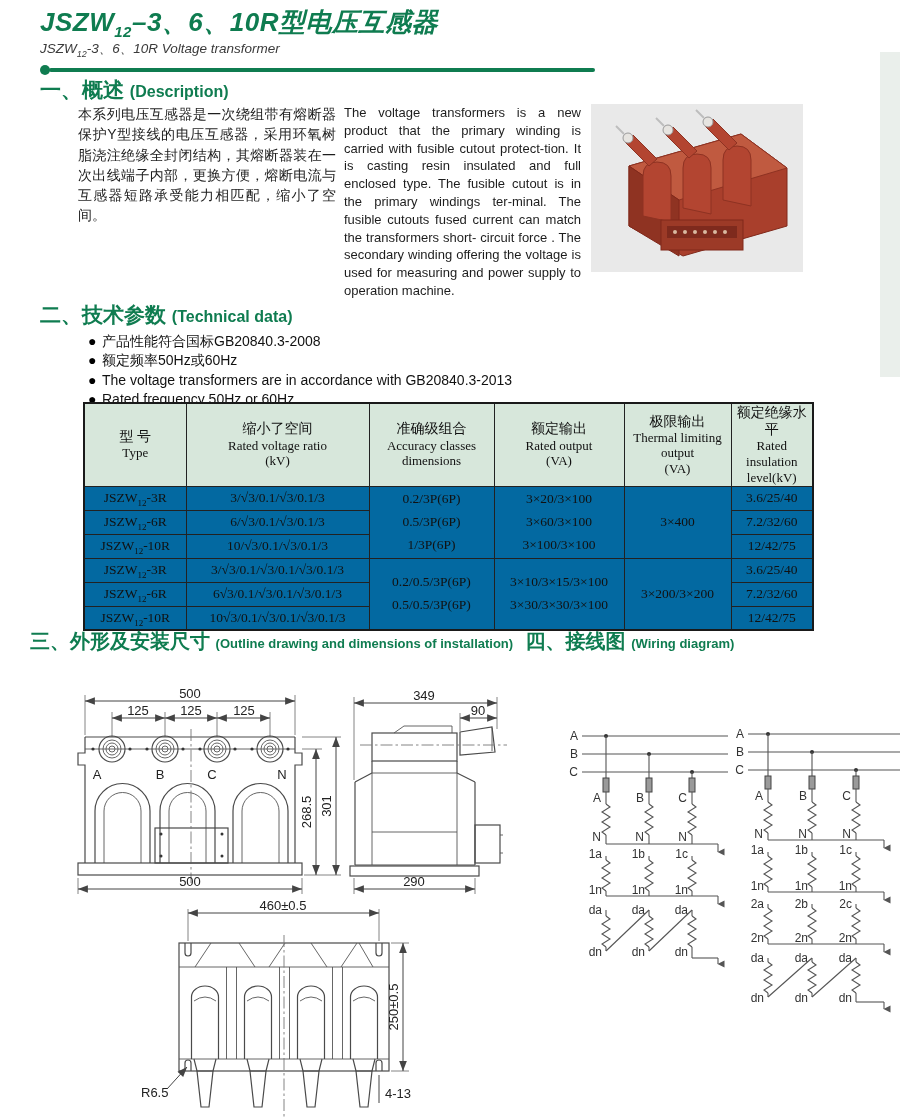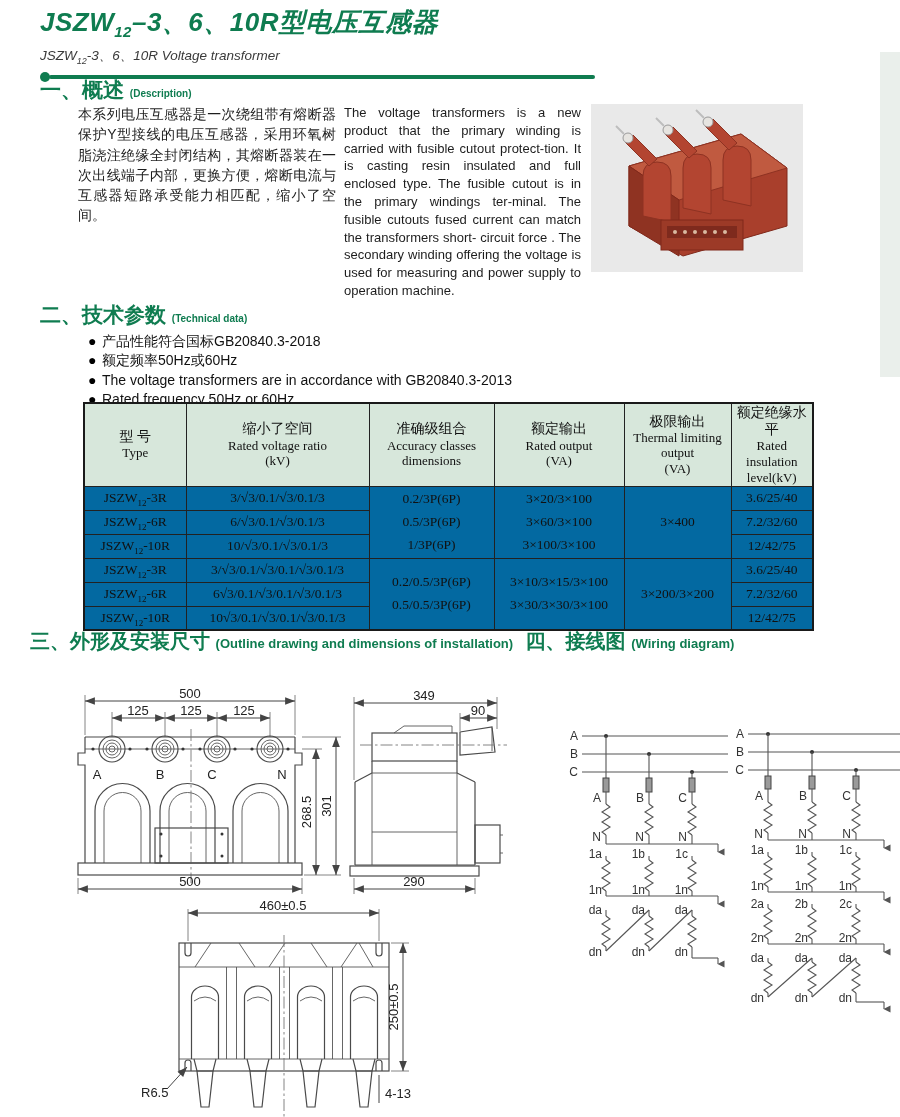--- a/index.html
+++ b/index.html
@@ -5,29 +5,29 @@
   html,body{margin:0;padding:0;}
   body{width:900px;height:1117px;background:#fff;position:relative;overflow:hidden;
        font-family:"Liberation Sans",sans-serif;color:#222;}
   .abs{position:absolute;}
   .edge-band{position:absolute;right:0;top:52px;width:20px;height:325px;background:#eaefeb;}
 
   
   .hdr{left:40px;top:8px;width:620px;font-style:italic;}
   .title{color:#0f7c50;font-size:26px;font-weight:bold;letter-spacing:.5px;line-height:1.1;}
   .title sub{font-size:15px;}
-  .subtitle{font-size:13.5px;color:#3a3a3a;margin-top:10px;}
+  .subtitle{font-size:13.5px;color:#3a3a3a;margin-top:3px;}
   .subtitle sub{font-size:9px;}
   .rule{margin-top:7px;display:flex;align-items:center;}
   .rule .dot{width:10px;height:10px;border-radius:50%;background:#0f7c50;}
   .rule .bar{width:546px;height:4px;background:#0f7c50;margin-left:-1px;border-radius:2px;}
 
   
   .sec{color:#0f7c50;font-weight:bold;font-size:21px;white-space:nowrap;}
-  .sec .en{font-size:10px;}
+  .sec .en{font-size:16px;}
   .sec.small{font-size:20px;margin-top:18px;}
   .sec.small .en{font-size:13px;}
 
   
   .content{left:78px;top:104px;width:725px;display:flex;}
   .cn-col{width:258px;font-size:14px;line-height:1.45;text-align:justify;color:#1d1d1d;}
   .cn-col p{margin:0;}
   .en-col{flex:1;margin-left:8px;font-size:13px;line-height:1.37;text-align:justify;color:#1d1d1d;}
   .en-col p{margin:0;}
   .photo{float:right;width:212px;height:168px;margin:0 0 4px 10px;background:#e9e9e9;}
@@ -129,21 +129,21 @@
 </div>
 
 <div class="abs sec" style="left:40px;top:301px;">
   <span>二、技术参数</span>
   <span class="en">(Technical data)</span>
 </div>
 
 <div class="abs bullets">
   <div>
       <span class="b">●</span>
-      <span>产品性能符合国标GB20840.3-2018</span>
+      <span>产品性能符合国标GB20840.3-2008</span>
     </div>
   <div>
       <span class="b">●</span>
       <span>额定频率50Hz或60Hz</span>
     </div>
   <div>
       <span class="b">●</span>
       <span>The voltage transformers are in accordance with GB20840.3-2013</span>
     </div>
   <div>

